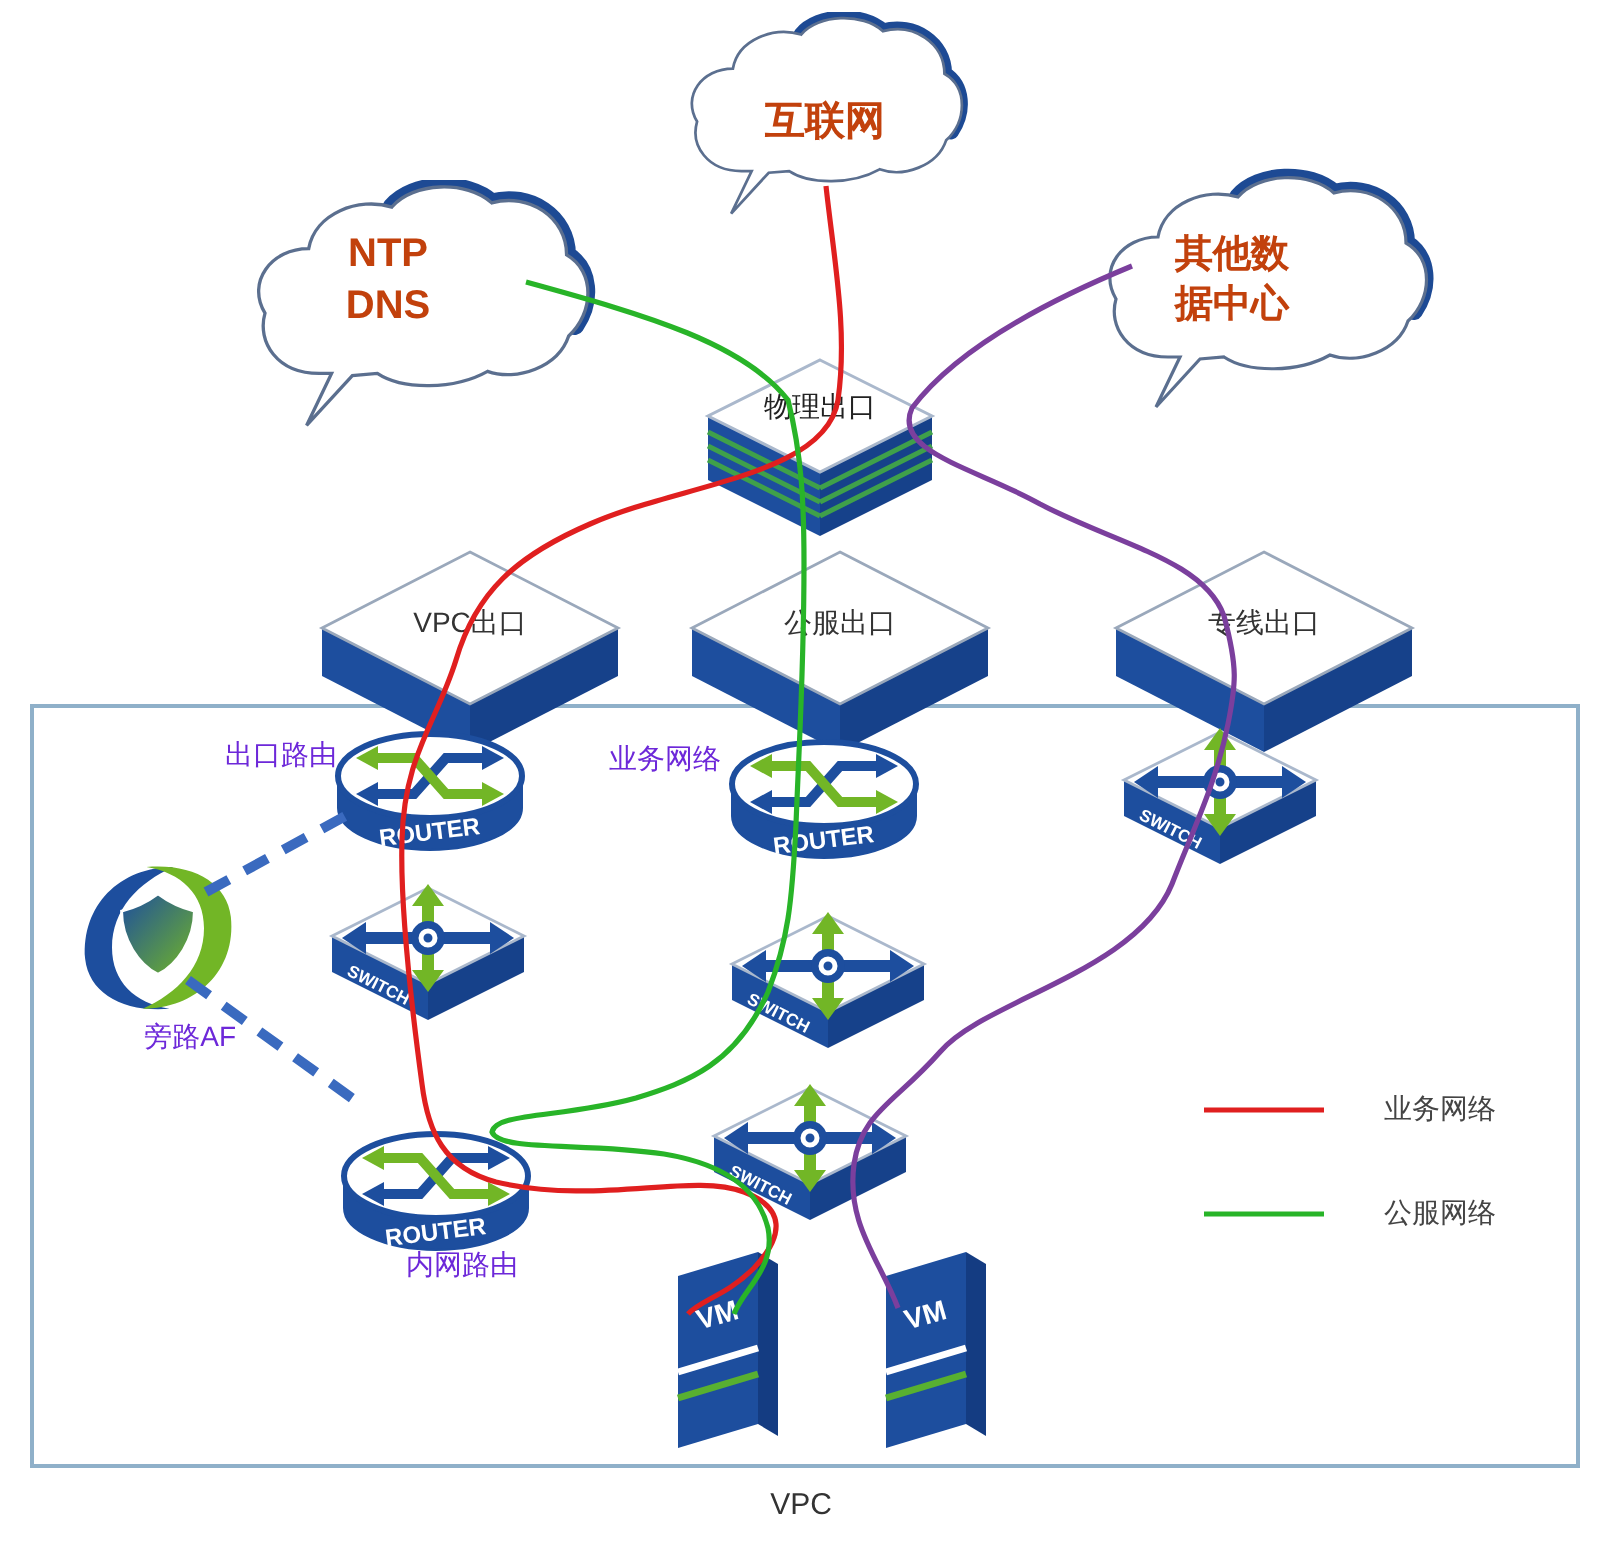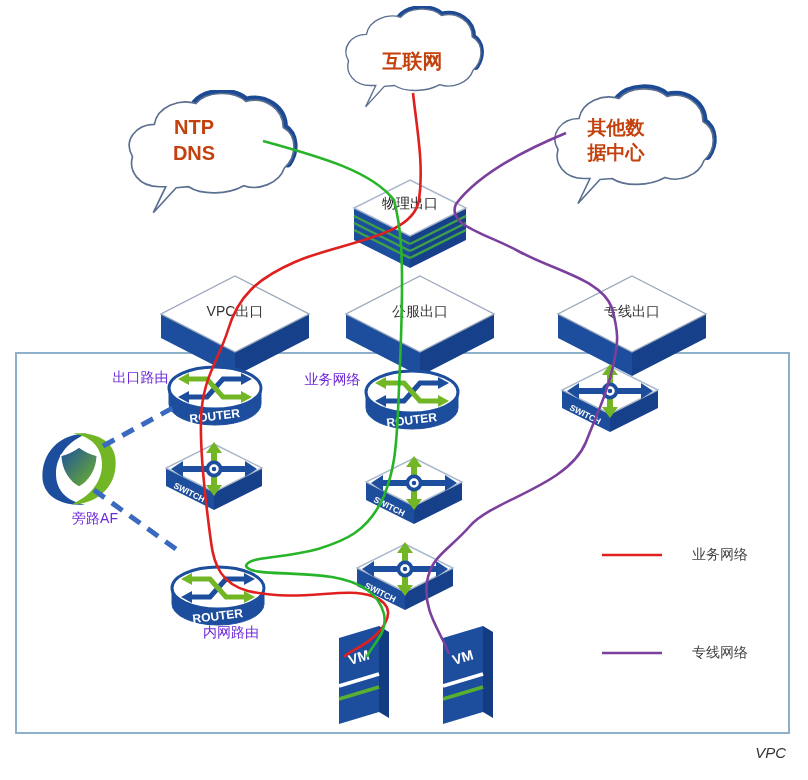--- a/index.html
+++ b/index.html
@@ -8,22 +8,22 @@
   .abs{position:absolute;}
   .vpc-box{position:absolute;left:15px;top:352px;width:771px;height:378px;
            border:2px solid #8fb0c9;background:transparent;z-index:1;}
   .node{z-index:2;}
   .linelayer{position:absolute;left:0;top:0;z-index:3;pointer-events:none;}
   .lbl{position:absolute;z-index:4;color:#6d28d9;font-size:14px;text-align:center;line-height:1.25;}
   .cloud-lbl{position:absolute;z-index:4;color:#c2410c;font-weight:bold;font-size:20px;
              text-align:center;line-height:1.3;word-break:break-word;}
   .legend-row{position:absolute;z-index:4;display:flex;align-items:center;gap:28px;}
   .legend-text{color:#444;font-size:14px;}
-  .vpc-title{position:absolute;left:15px;top:744px;width:771px;text-align:right;
-             color:#333;font-size:15px;z-index:4;font-style:italic;}
+  .vpc-title{position:absolute;left:15px;top:744px;width:771px;text-align:center;
+             color:#333;font-size:15px;z-index:4;}
   svg text{font-family:"Liberation Sans",sans-serif;}
 </style>
 </head>
 <body>
 
 <div class="stage">
 
   <div class="vpc-box"></div>
 
   <svg class="abs node" style="left:340px;top:6px;" width="145" height="107" viewBox="0 0 170 125">
@@ -232,22 +232,22 @@
              C 608,392 596,416 586,442 C 568,486 492,500 470,526
              C 447,552 431,556 427,582 C 423,612 440,630 449,654" fill="none" stroke-width="2.6" stroke="#7b3f9d"></path>
   </svg>
 
   <div class="legend-row" style="left:600px;top:546px;">
     <svg width="64" height="8">
       <line x1="2" y1="4" x2="62" y2="4" stroke-width="2.6" stroke="#e01f1f"></line>
     </svg>
     <span class="legend-text">业务网络</span>
   </div>
-  <div class="legend-row" style="left:600px;top:644px;">
+  <div class="legend-row" style="left:600px;top:598px;">
     <svg width="64" height="8">
-      <line x1="2" y1="4" x2="62" y2="4" stroke-width="2.6" stroke="#7b3f9d"></line>
+      <line x1="2" y1="4" x2="62" y2="4" stroke-width="2.6" stroke="#28b428"></line>
     </svg>
-    <span class="legend-text">专线网络</span>
+    <span class="legend-text">公服网络</span>
   </div>
 
   <div class="vpc-title">VPC</div>
 
 </div>
 
 </body></html>

